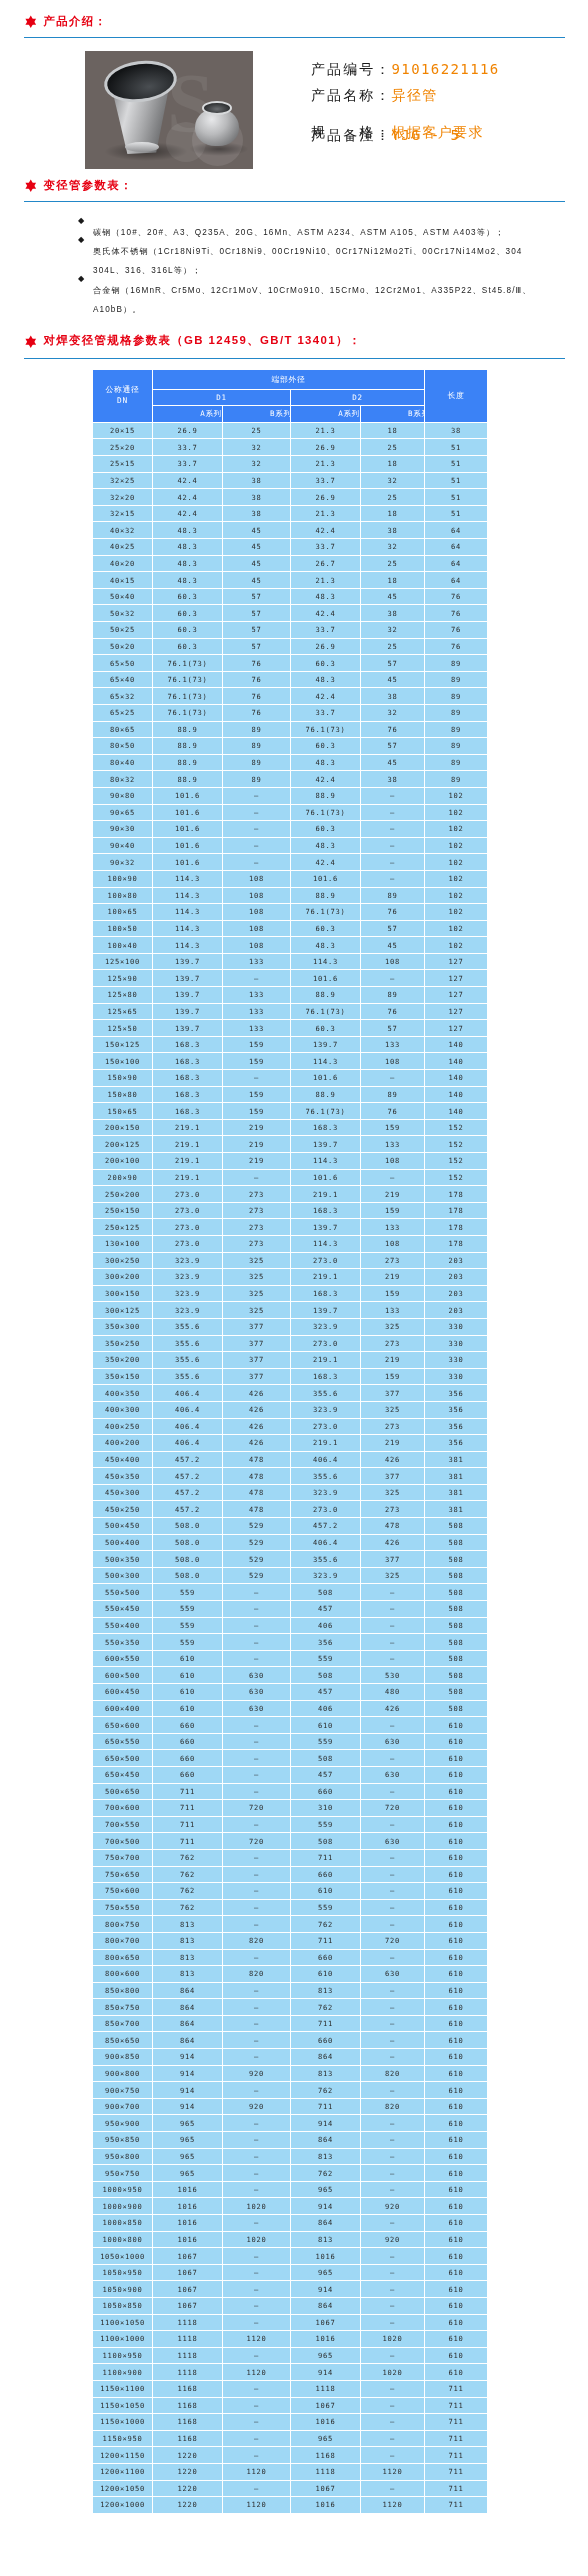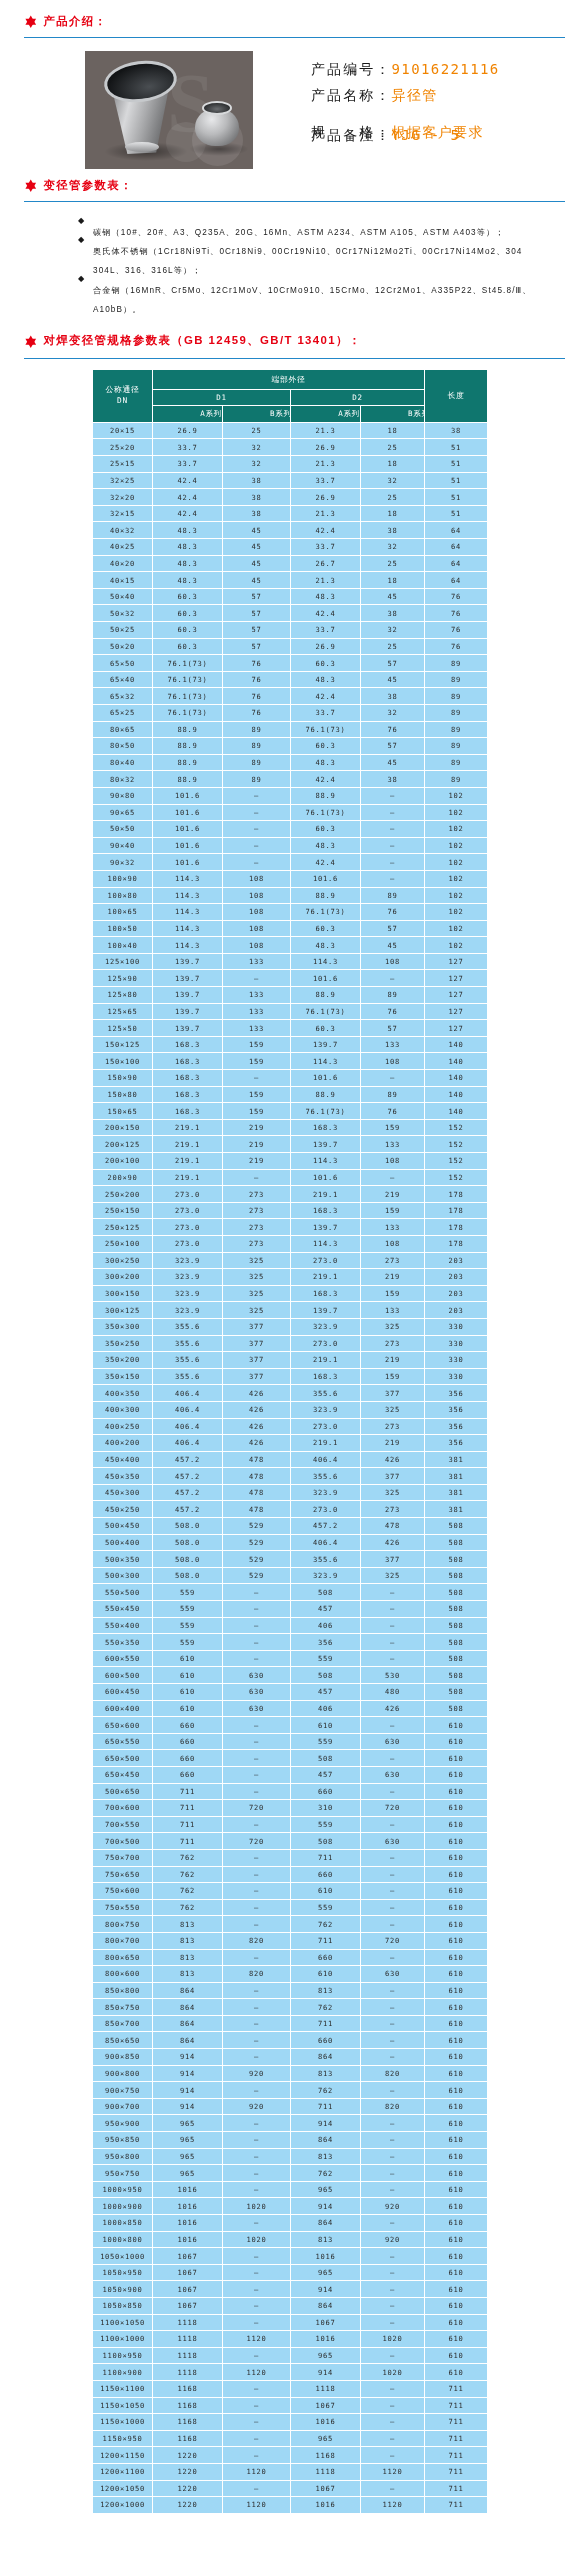--- a/index.html
+++ b/index.html
@@ -53,21 +53,21 @@
   .bullet .marker { position:absolute; left:0; top:0; }
   .bullet .btext { display:block; padding-left:15px; white-space:pre-line;
             font-family:"Liberation Sans",sans-serif;margin-top:12px; }
 
   
   .spec-table { position:absolute; left:92px; top:369px; width:395px;
             border-collapse:collapse; table-layout:fixed;
             font-family:"DejaVu Sans Mono",monospace; }
   .spec-table th, .spec-table td { border:1.4px solid #ffffff; text-align:center; vertical-align:middle;
             padding:0; overflow:hidden; white-space:nowrap; }
-  .spec-table th { background:#0f766e; color:#ffffff; font-weight:normal;
+  .spec-table th { background:#3b82f6; color:#ffffff; font-weight:normal;
             font-size:7.5px; letter-spacing:0.7px; }
   .spec-table tr.h1 th { height:18.5px; font-size:7.8px; }
   .spec-table tr.h2 th { height:15px; }
   .spec-table tr.h3 th { height:16.4px;padding-left:47px; }
   .spec-table th .two-line { line-height:10.7px; display:block; }
   .spec-table td { background:#9FD8F5; color:#2b2b2b; font-size:7.1px;
             height:15.6px; letter-spacing:0.7px; }
 </style>
 </head>
 <body>
@@ -368,21 +368,21 @@
         </tr>
         <tr>
           <td>90×65</td>
           <td>101.6</td>
           <td>–</td>
           <td>76.1(73)</td>
           <td>–</td>
           <td>102</td>
         </tr>
         <tr>
-          <td>50×50</td>
+          <td>90×30</td>
           <td>101.6</td>
           <td>–</td>
           <td>60.3</td>
           <td>–</td>
           <td>102</td>
         </tr>
         <tr>
           <td>90×40</td>
           <td>101.6</td>
           <td>–</td>
@@ -568,21 +568,21 @@
         </tr>
         <tr>
           <td>250×125</td>
           <td>273.0</td>
           <td>273</td>
           <td>139.7</td>
           <td>133</td>
           <td>178</td>
         </tr>
         <tr>
-          <td>250×100</td>
+          <td>130×100</td>
           <td>273.0</td>
           <td>273</td>
           <td>114.3</td>
           <td>108</td>
           <td>178</td>
         </tr>
         <tr>
           <td>300×250</td>
           <td>323.9</td>
           <td>325</td>

